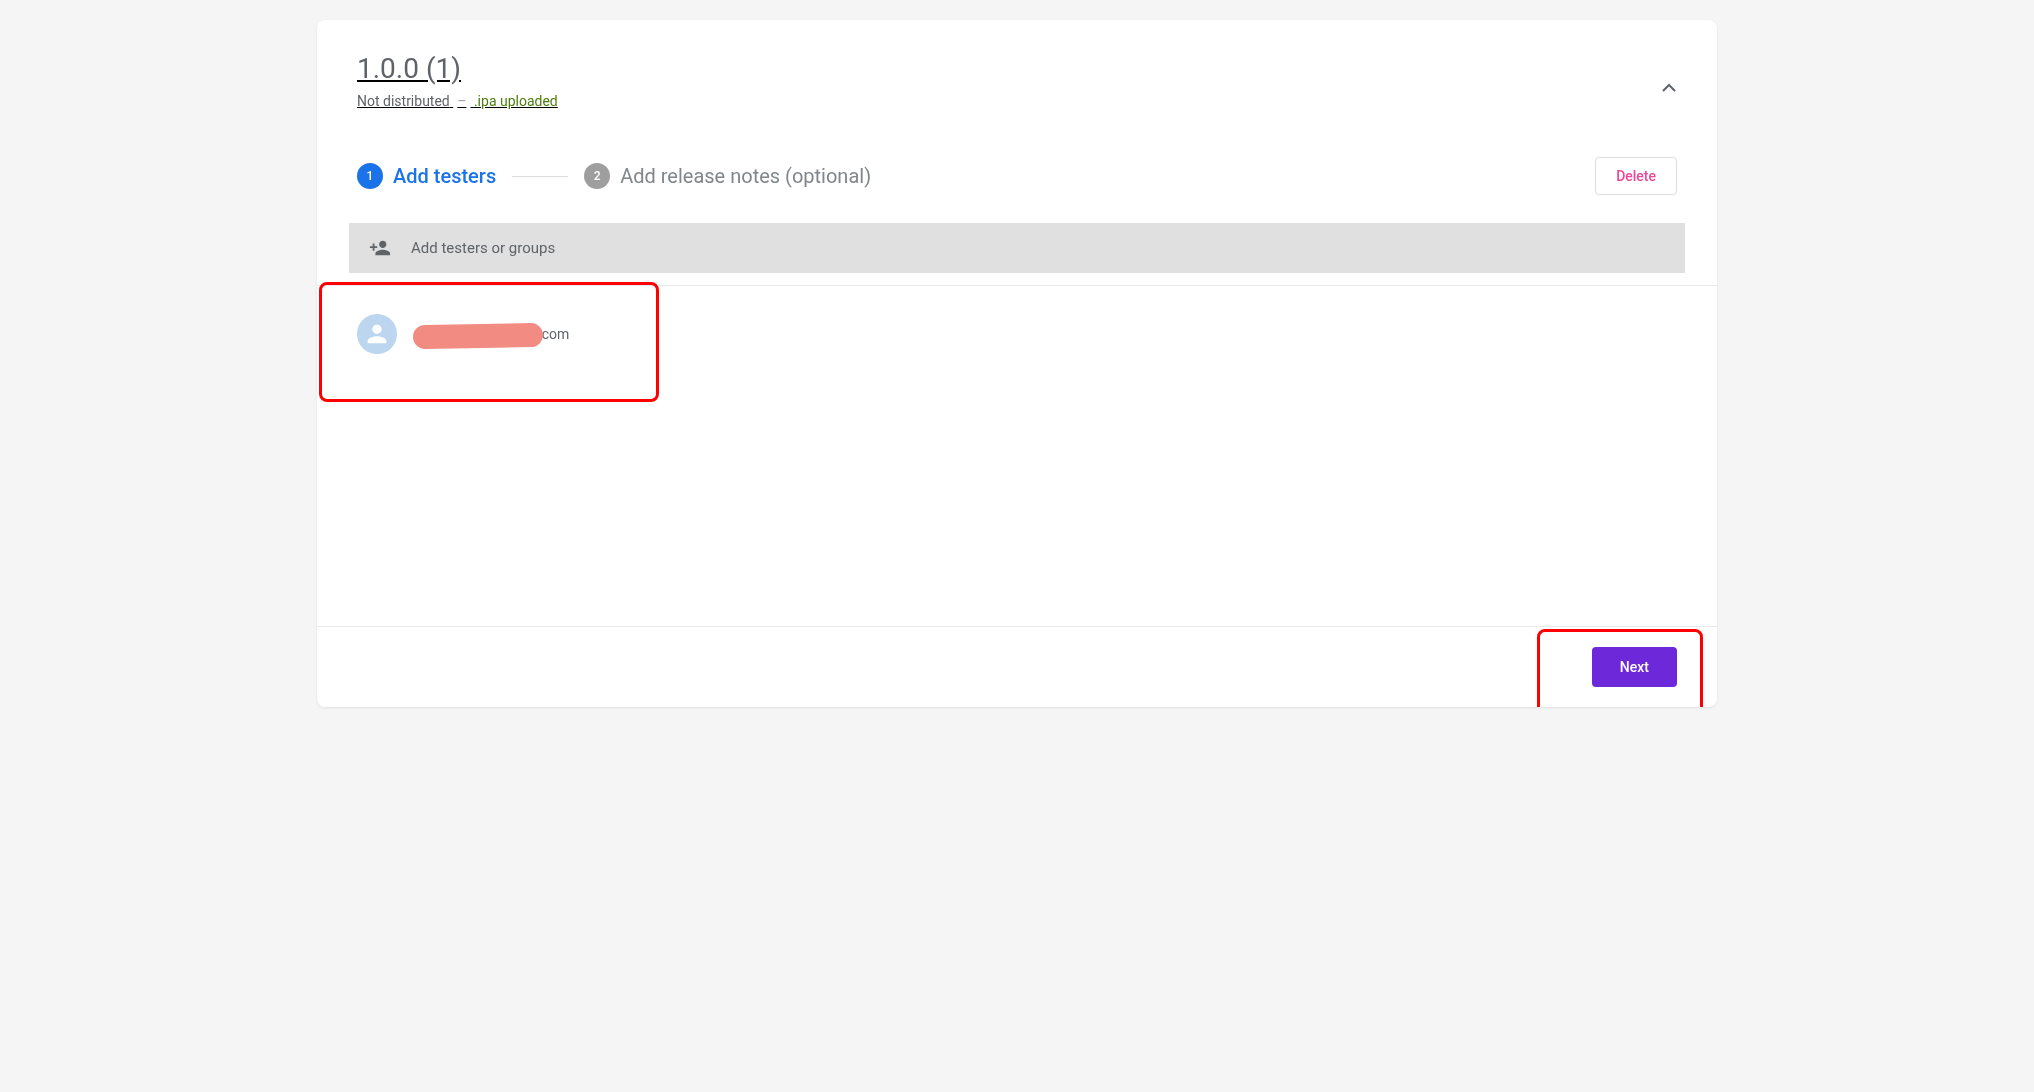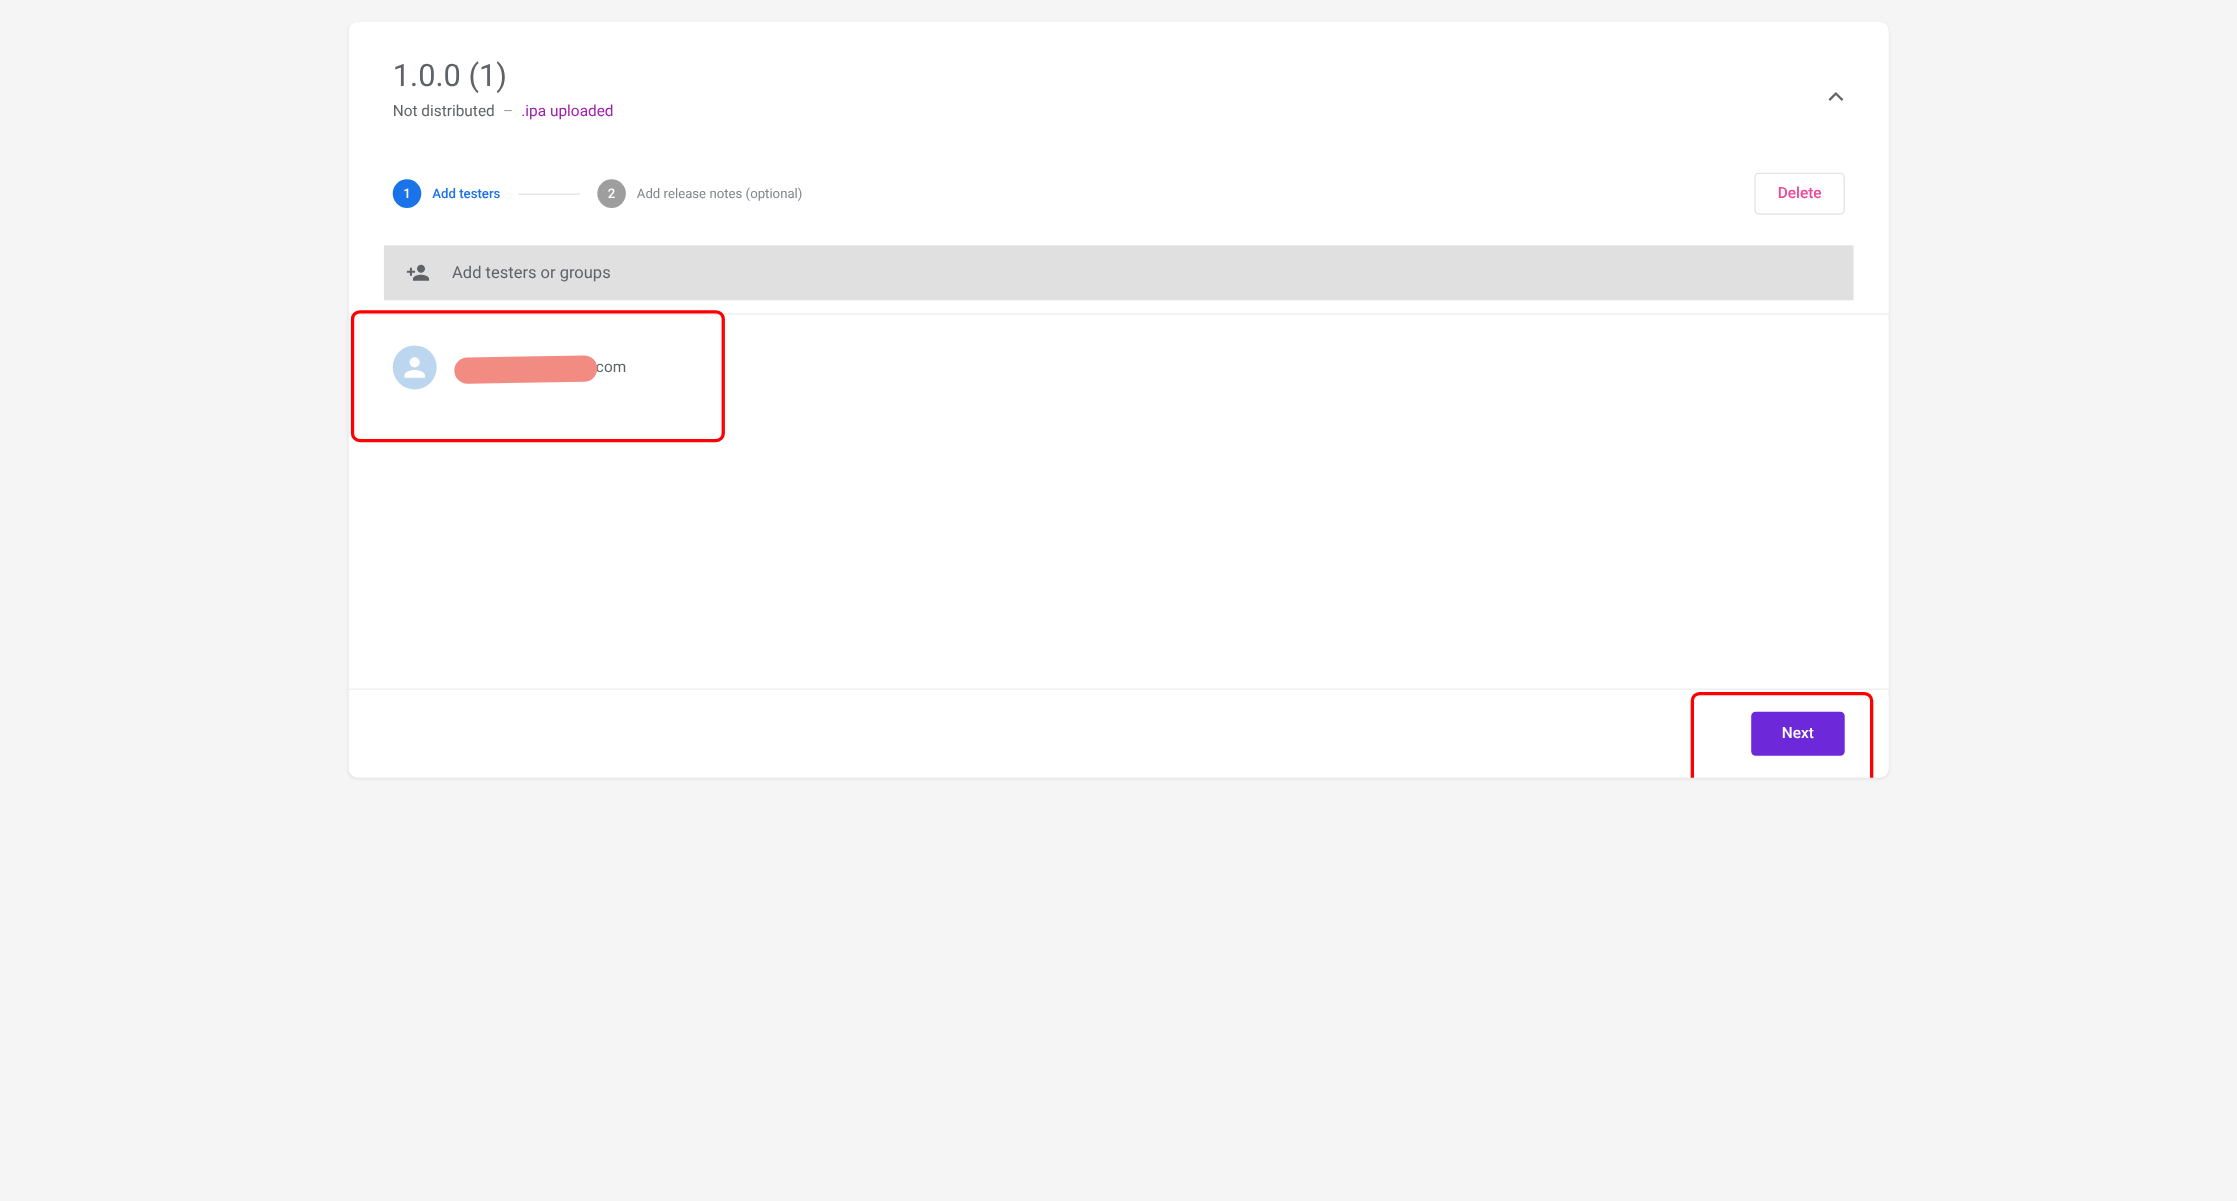--- a/index.html
+++ b/index.html
@@ -19,37 +19,38 @@
       background: #fff;
       border-radius: 8px;
       width: 100%;
       max-width: 1400px;
       box-shadow: 0 1px 3px rgba(0,0,0,0.08);
       overflow: hidden;
     }
     .card-header {
       padding: 32px 40px 28px 40px;
       position: relative;
+      text-decoration: underline;
     }
     .version-title {
       font-size: 28px;
       color: #5f6368;
       font-weight: 400;
       margin-bottom: 8px;
     }
     .subtitle {
       font-size: 14px;
       color: #5f6368;
     }
     .subtitle .dash {
       margin: 0 4px;
       color: #9aa0a6;
     }
     .subtitle .uploaded {
-      color: #a21caf;
+      color: #4d7c0f;
     }
     .collapse-icon {
       position: absolute;
       right: 36px;
       top: 56px;
       cursor: pointer;
       color: #5f6368;
     }
     .collapse-icon svg {
       width: 24px;
@@ -82,21 +83,21 @@
       color: #fff;
       font-weight: 500;
     }
     .step-circle.active {
       background: #1a73e8;
     }
     .step-circle.inactive {
       background: #9e9e9e;
     }
     .step-label {
-      font-size: 12px;
+      font-size: 20px;
     }
     .step-label.active {
       color: #1a73e8;
       font-weight: 500;
     }
     .step-label.inactive {
       color: #80868b;
       font-weight: 400;
     }
     .step-line {

